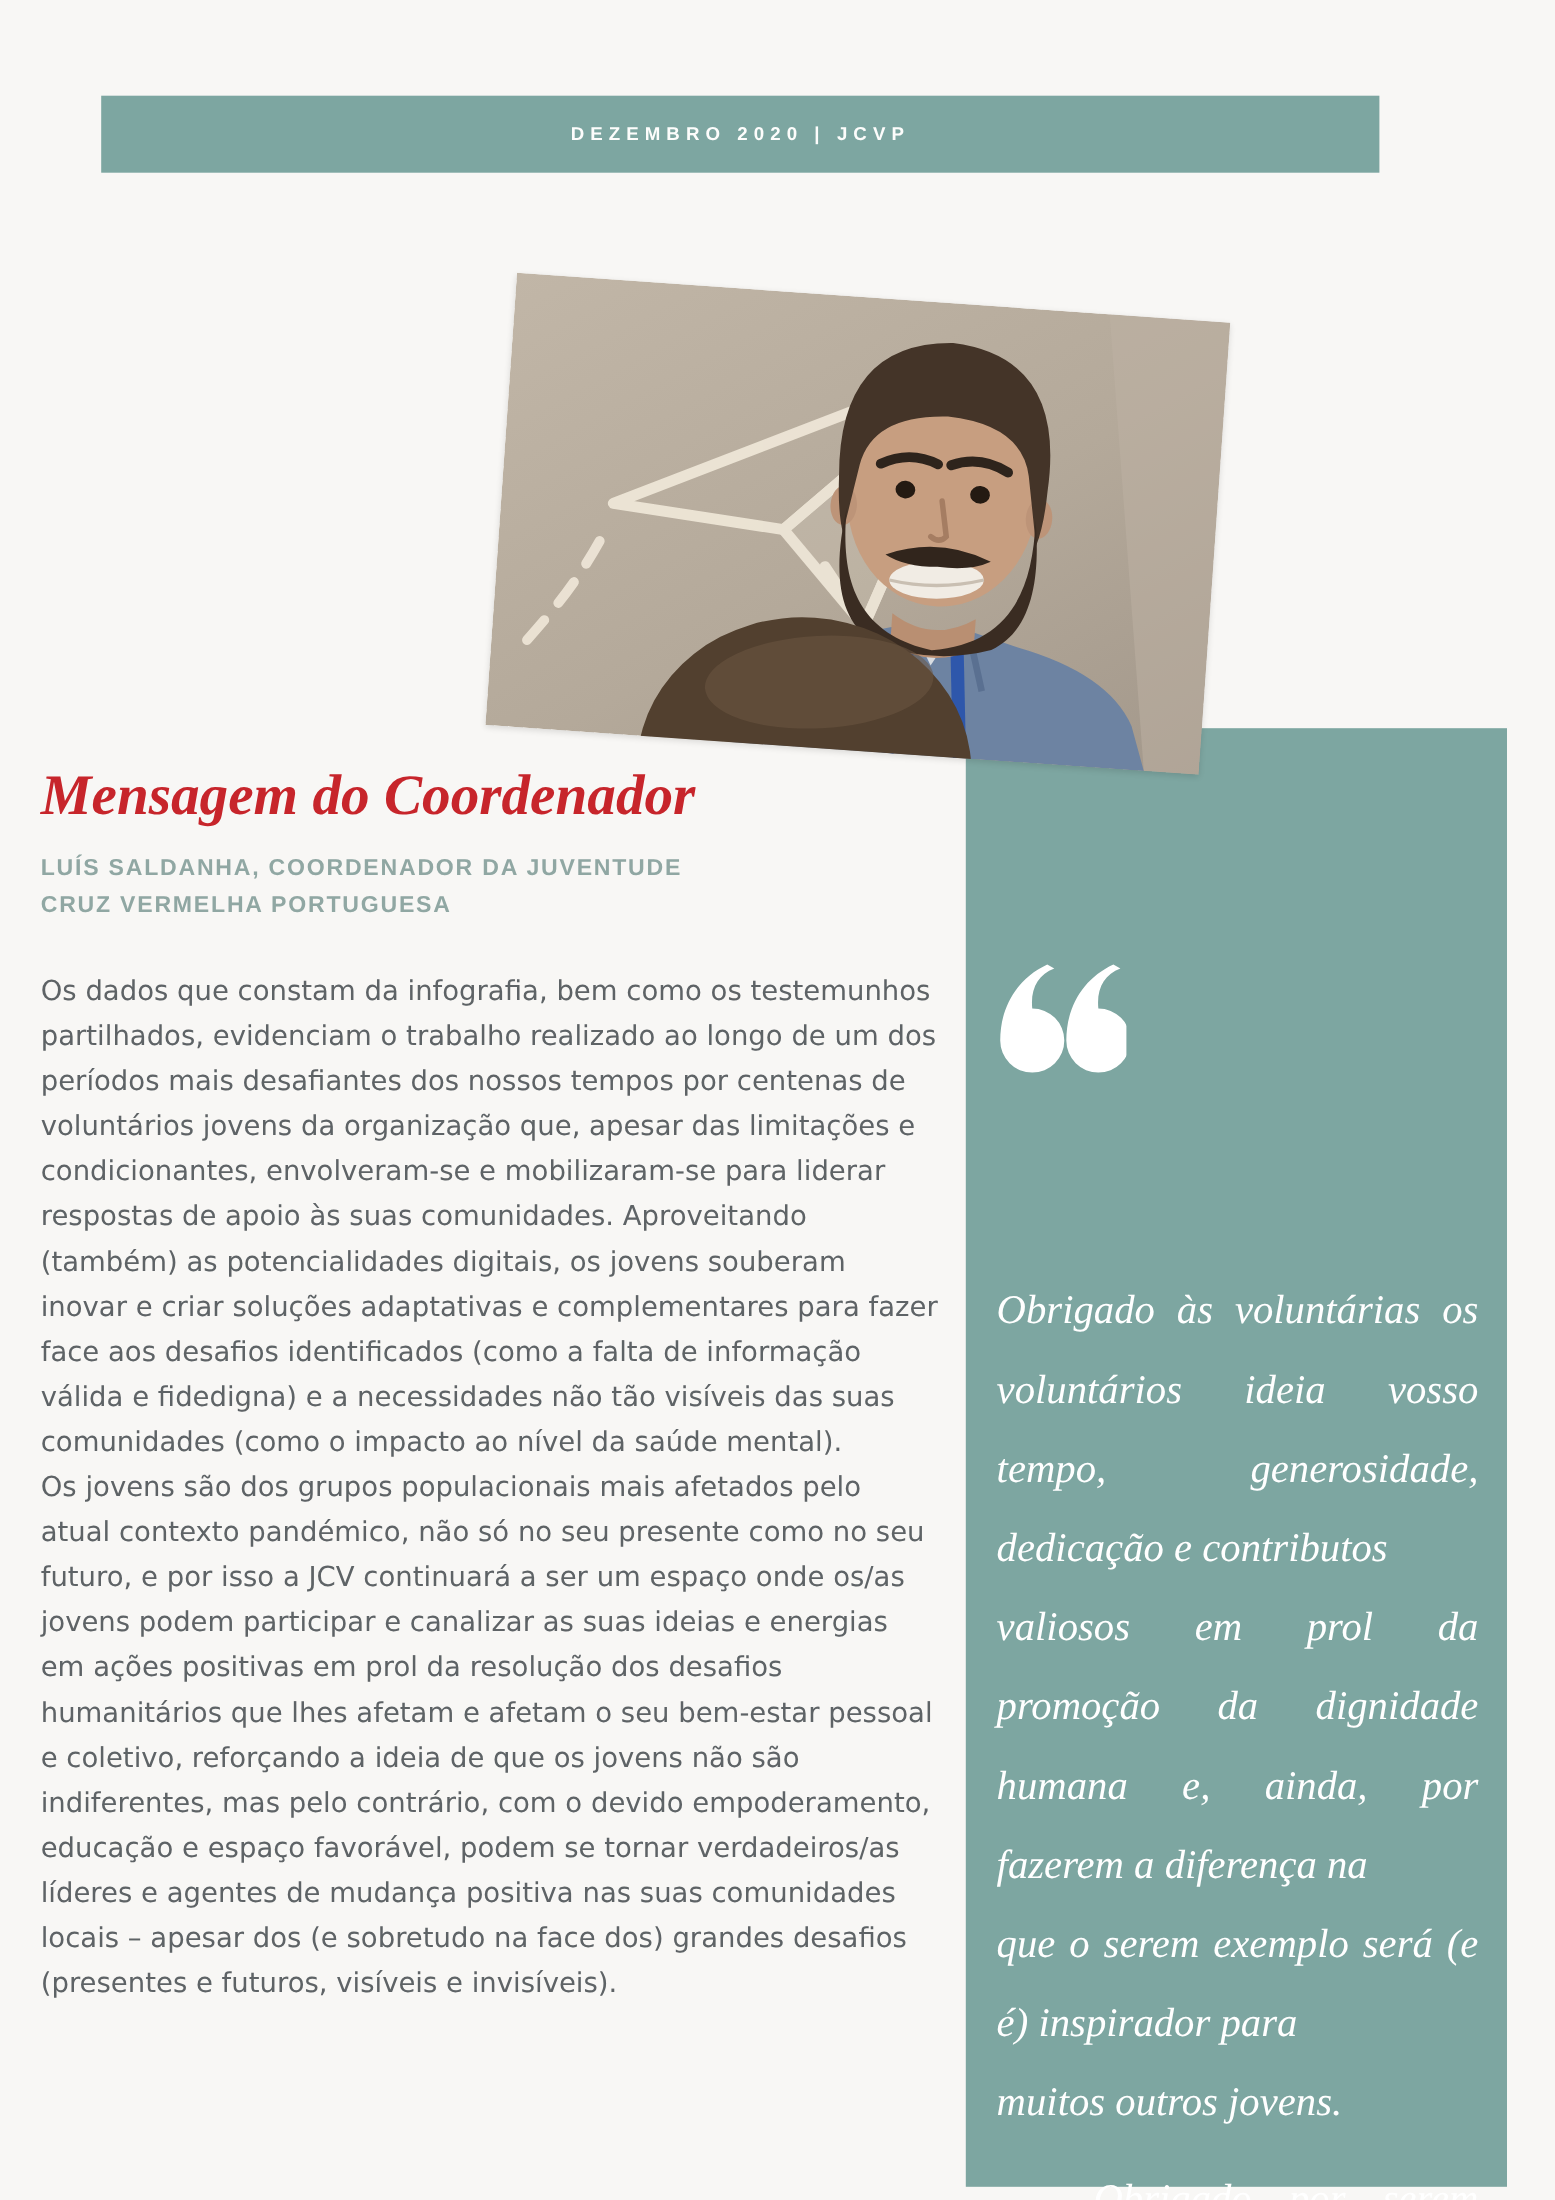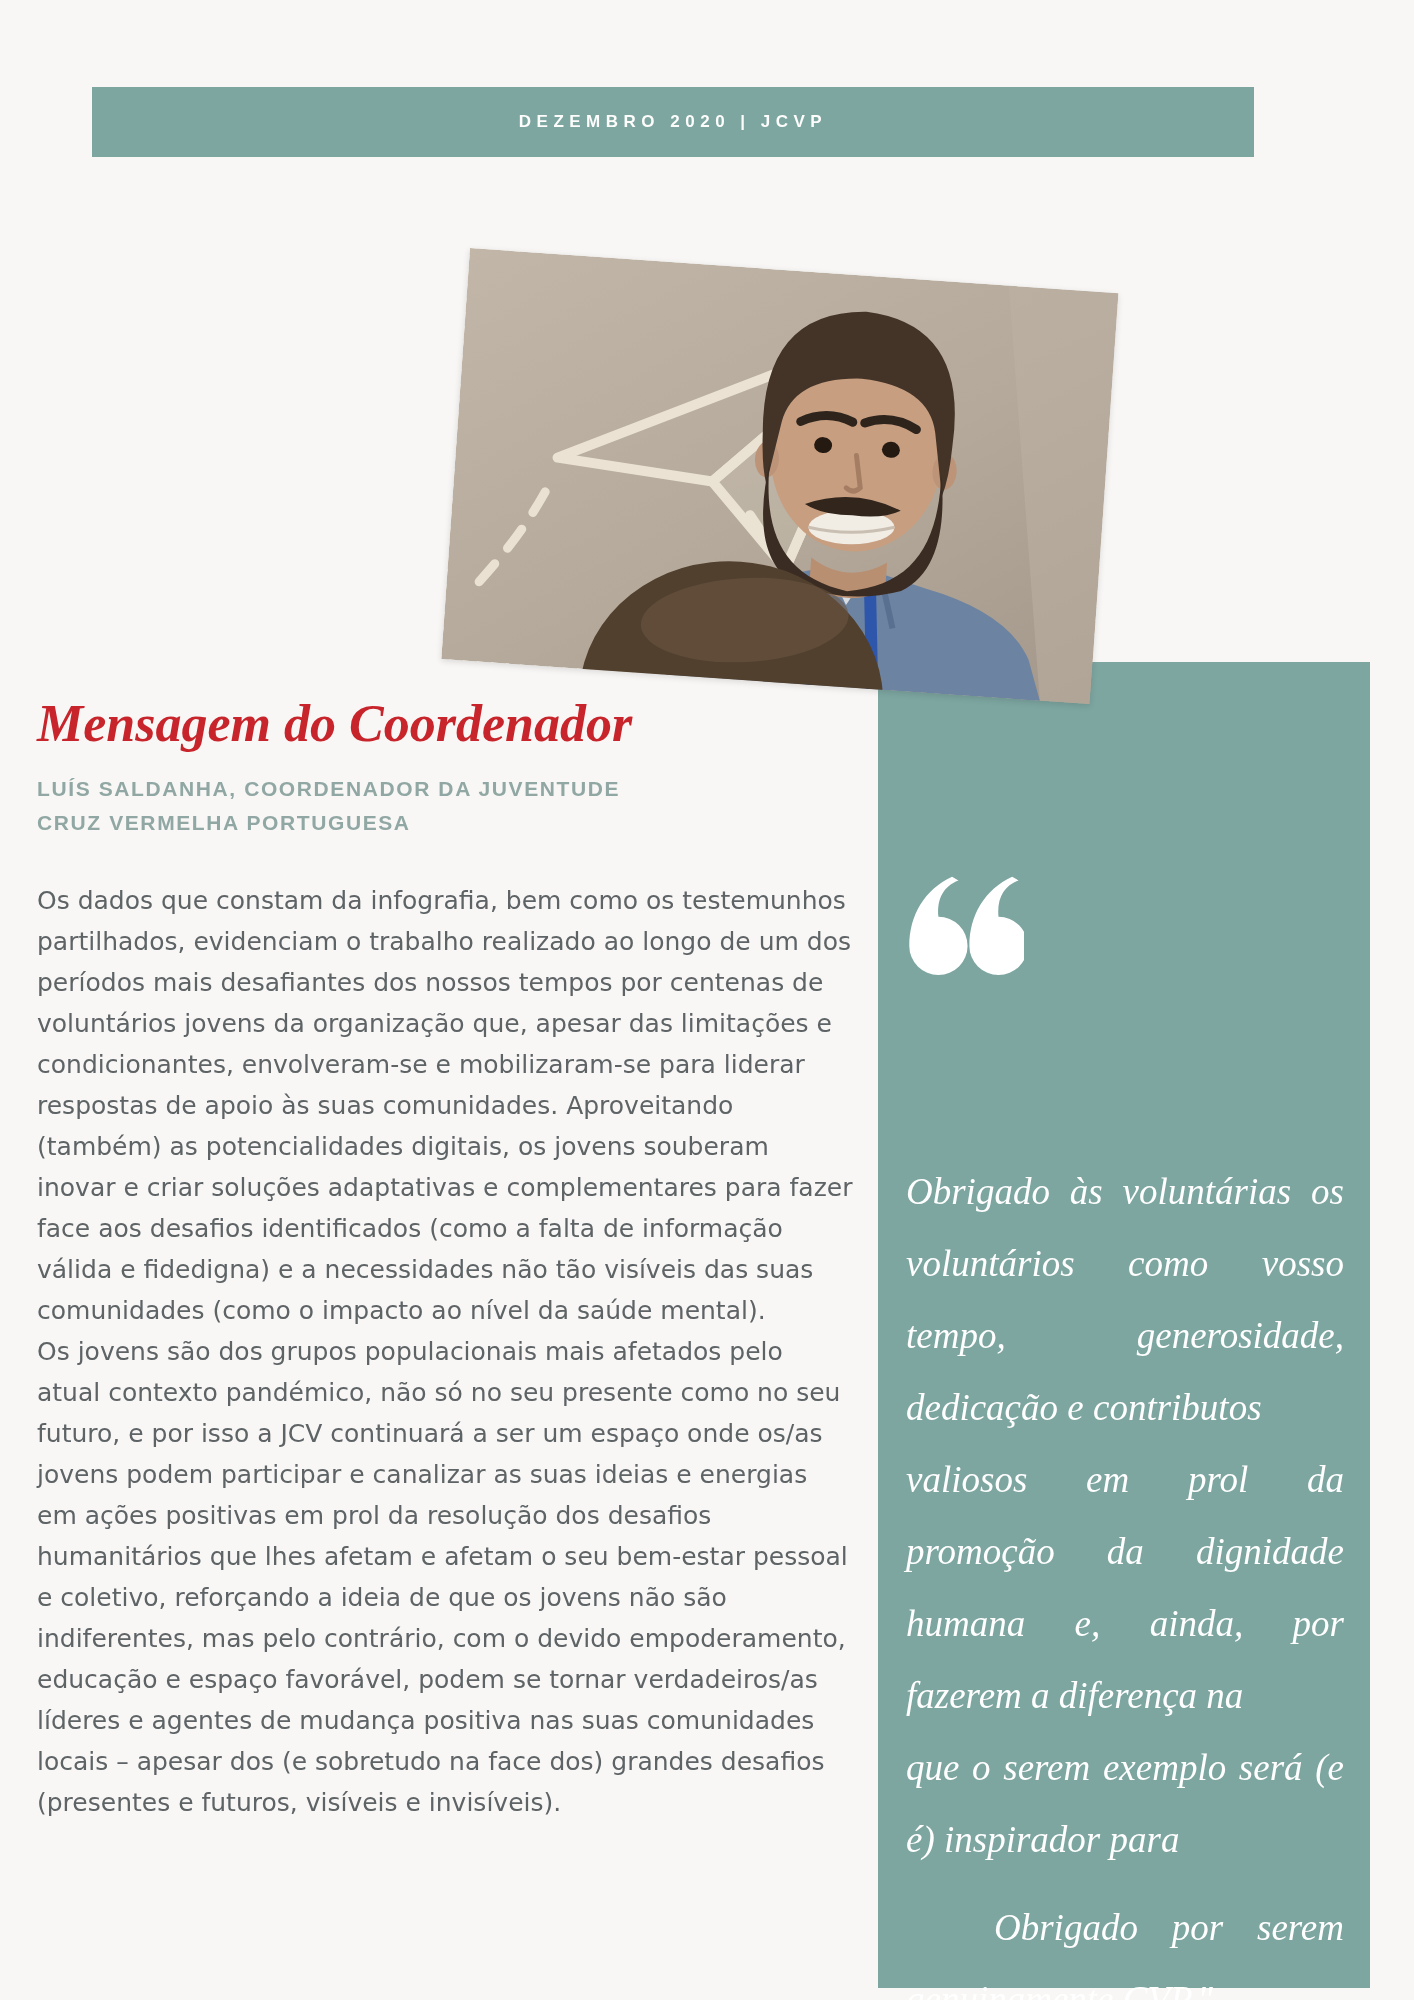--- a/index.html
+++ b/index.html
@@ -135,29 +135,30 @@
   </svg>
 </div>
 
 <div class="panel">
   <svg class="quote-mark" viewBox="0 0 134 110">
     <path d="M55,2 C25,16 8,44 8,78 A32,32 0 1 0 40,46 C38,26 46,12 62,6 Z" fill="#ffffff"></path>
     <path d="M121,2 C91,16 74,44 74,78 A32,32 0 1 0 106,46 C104,26 112,12 128,6 Z" fill="#ffffff"></path>
   </svg>
   <div class="quote-body">
     <div class="q-line just">Obrigado às voluntárias os</div>
-    <div class="q-line just">voluntários como vosso</div>
+    <div class="q-line just">voluntários ideia vosso</div>
     <div class="q-line just">tempo, generosidade,</div>
     <div class="q-line">dedicação e contributos</div>
     <div class="q-line just">valiosos em prol da</div>
     <div class="q-line just">promoção da dignidade</div>
     <div class="q-line just">humana e, ainda, por</div>
     <div class="q-line">fazerem a diferença na</div>
     <div class="q-line just">que o serem exemplo será (e</div>
     <div class="q-line">é) inspirador para</div>
+    <div class="q-line">muitos outros jovens.</div>
     <div class="q-line just gap indent">Obrigado por serem</div>
     <div class="q-line">genuinamente CVP."</div>
   </div>
 </div>
 
 <div class="column">
   <h1 class="title">Mensagem do Coordenador</h1>
   <div class="subtitle">
     <div>LUÍS SALDANHA, COORDENADOR DA JUVENTUDE</div>
     <div>CRUZ VERMELHA PORTUGUESA</div>

